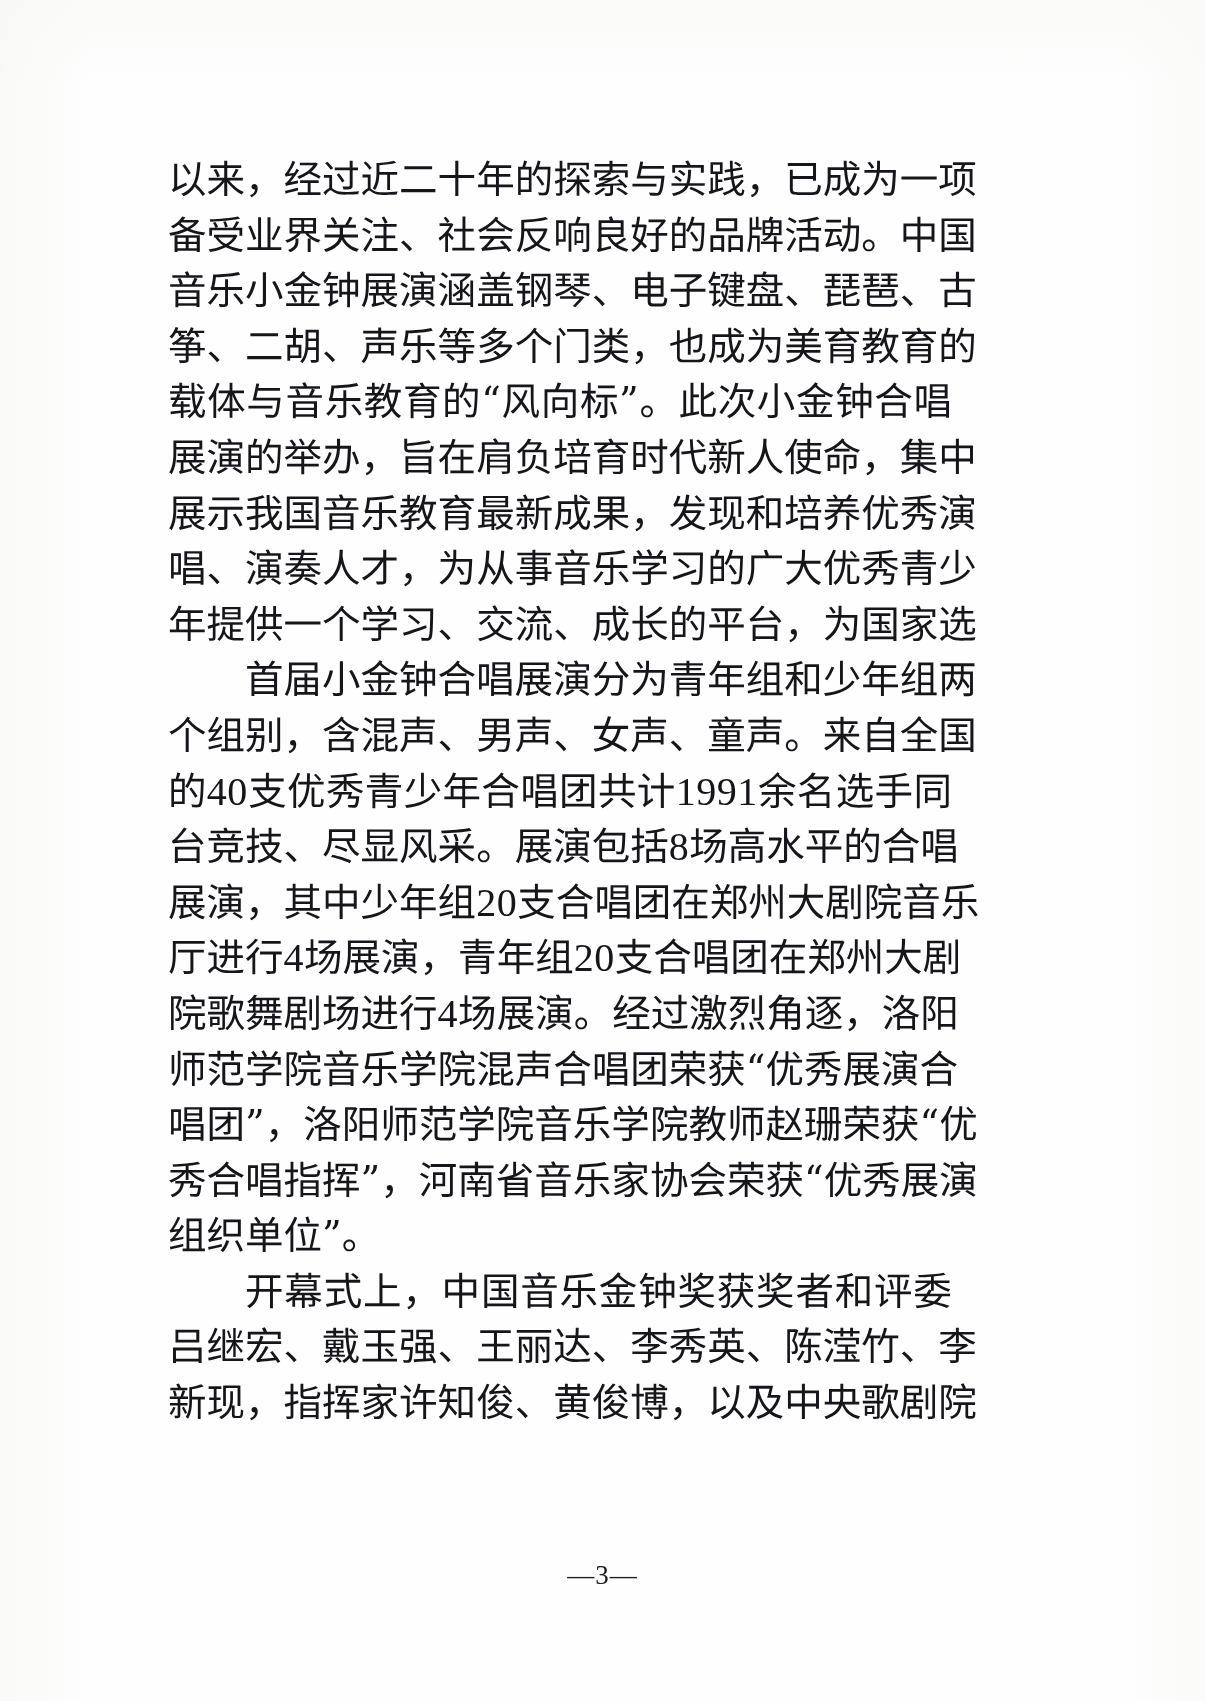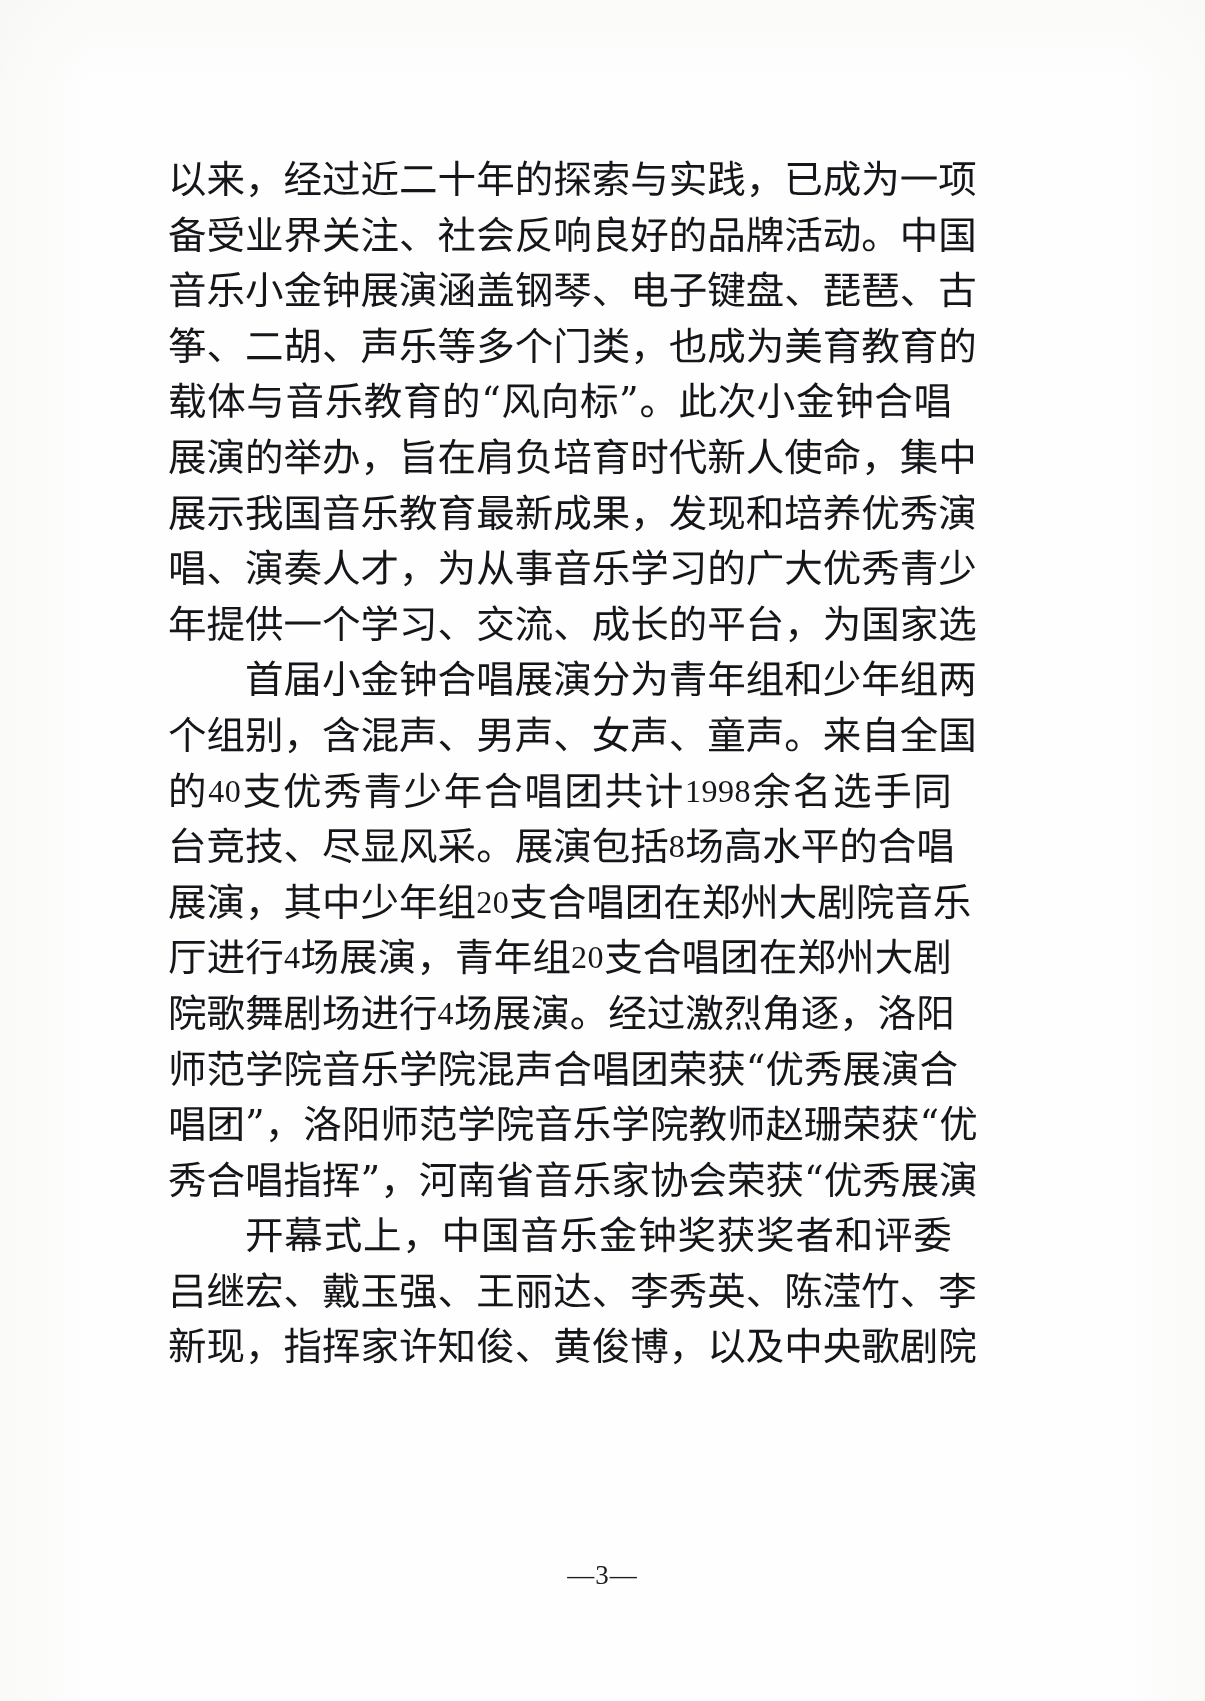--- a/index.html
+++ b/index.html
@@ -79,21 +79,21 @@
 
   
   .line.indent.just {
     width: 784px;
     padding-left: 77px;
     box-sizing: border-box;
   }
 
   .num {
     font-family: "Liberation Serif", "DejaVu Serif", serif;
-    font-size: 32px;
+    font-size: 40px;
     letter-spacing: 0.5px;
   }
 
   #page-number {
     position: absolute;
     left: 0;
     top: 1560px;
     width: 1205px;
     text-align: center;
     font-family: "Liberation Serif", "DejaVu Serif", serif;
@@ -370,21 +370,21 @@
           <span>优</span>
           <span>秀</span>
           <span>青</span>
           <span>少</span>
           <span>年</span>
           <span>合</span>
           <span>唱</span>
           <span>团</span>
           <span>共</span>
           <span>计</span>
-          <span class="num"> 1998 </span>
+          <span class="num"> 1991 </span>
           <span>余</span>
           <span>名</span>
           <span>选</span>
           <span>手</span>
           <span>同</span>
         </div>
         <div class="line just">
           <span>台</span>
           <span>竞</span>
           <span>技</span>
@@ -540,20 +540,21 @@
           <span>协</span>
           <span>会</span>
           <span>荣</span>
           <span>获</span>
           <span>“</span>
           <span>优</span>
           <span>秀</span>
           <span>展</span>
           <span>演</span>
         </div>
+        <div class="line last"><span>组</span><span>织</span><span>单</span><span>位</span><span>”</span><span>。</span></div>
       </div>
       <div class="para">
         <div class="line just indent">
           <span>开</span>
           <span>幕</span>
           <span>式</span>
           <span>上</span>
           <span>，</span>
           <span>中</span>
           <span>国</span>

